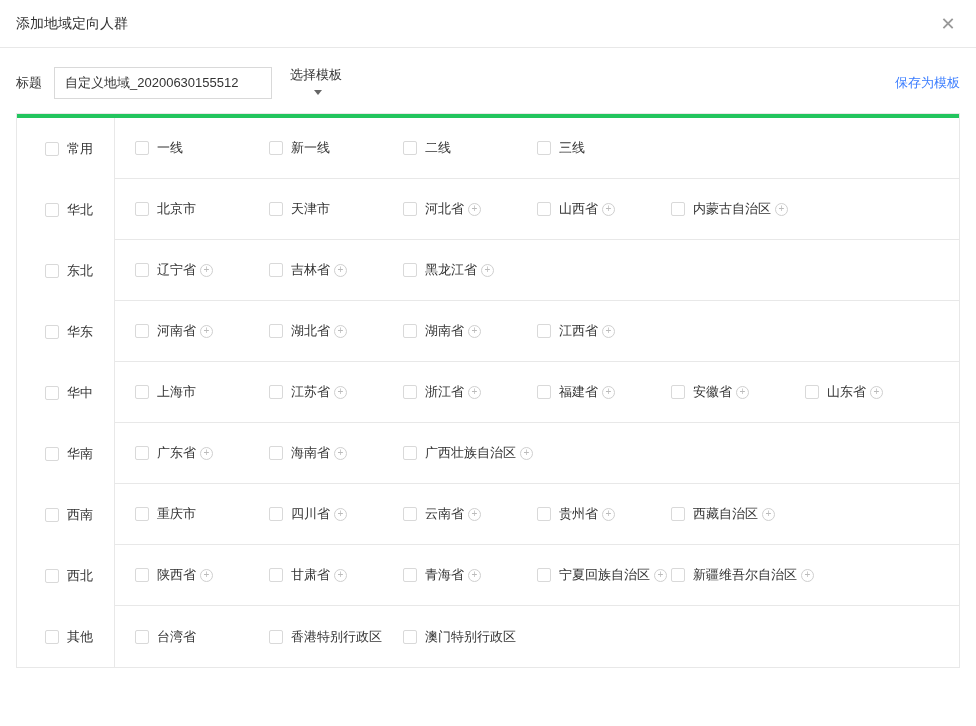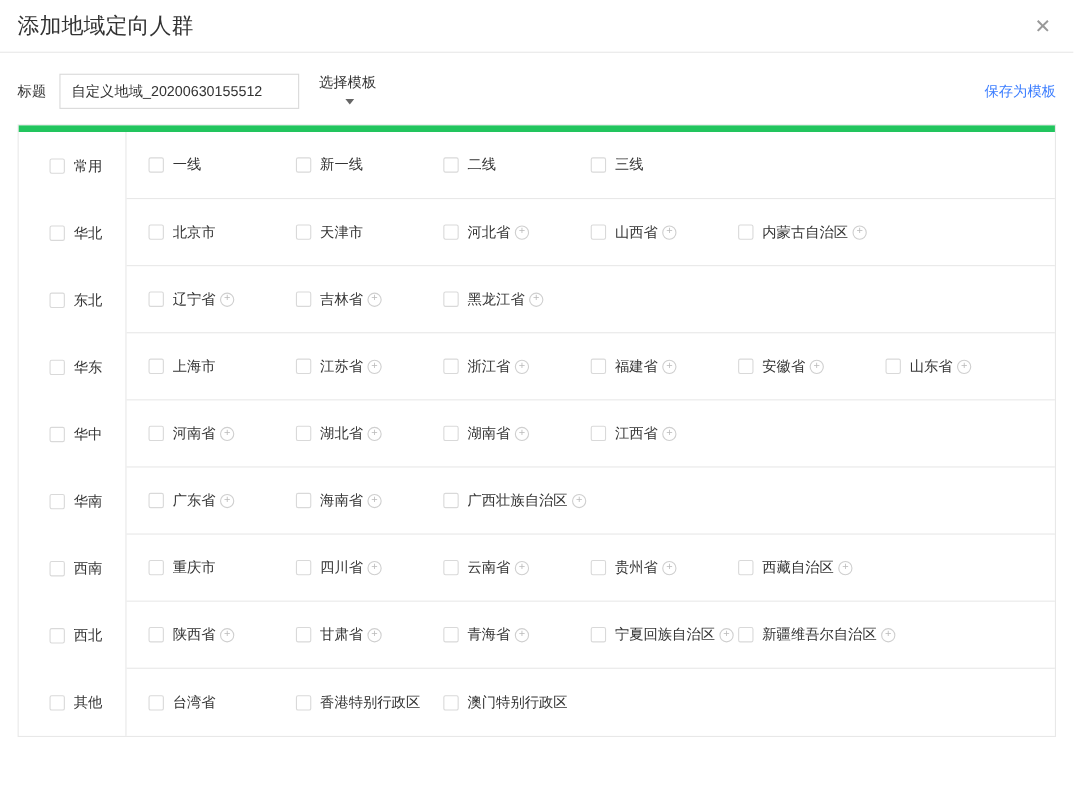--- a/index.html
+++ b/index.html
@@ -16,21 +16,21 @@
   }
   .dialog-header {
     height: 48px;
     display: flex;
     align-items: center;
     justify-content: space-between;
     padding: 0 16px;
     border-bottom: 1px solid #e8e8e8;
   }
   .dialog-title {
-    font-size: 20px;
+    font-size: 14px;
     color: #333;
   }
   .close-x {
     font-size: 18px;
     color: #999;
     cursor: pointer;
     width: 24px;
     height: 24px;
     display: flex;
     align-items: center;
@@ -108,21 +108,21 @@
     color: #333;
   }
   .search-input::placeholder { color: #bfbfbf; }
   .search-icon {
     width: 16px;
     height: 16px;
     flex: 0 0 16px;
   }
   .region-grid {
     display: flex;
-    border-top: 6px solid #22c55e;
+    border-top: 4px solid #22c55e;
   }
   .left-col {
     width: 98px;
     flex: 0 0 98px;
     border-right: 1px solid #e8e8e8;
   }
   .cat-cell {
     height: 61px;
     display: flex;
     align-items: center;
@@ -301,20 +301,42 @@
               </div>
               <div class="item">
                 <div class="chk"></div>
                 <span class="chk-label">黑龙江省</span>
                 <span class="plus-circle"></span>
               </div>
             </div>
             <div class="item-row">
               <div class="item">
                 <div class="chk"></div>
+                <span class="chk-label">河南省</span>
+                <span class="plus-circle"></span>
+              </div>
+              <div class="item">
+                <div class="chk"></div>
+                <span class="chk-label">湖北省</span>
+                <span class="plus-circle"></span>
+              </div>
+              <div class="item">
+                <div class="chk"></div>
+                <span class="chk-label">湖南省</span>
+                <span class="plus-circle"></span>
+              </div>
+              <div class="item">
+                <div class="chk"></div>
+                <span class="chk-label">江西省</span>
+                <span class="plus-circle"></span>
+              </div>
+            </div>
+            <div class="item-row">
+              <div class="item">
+                <div class="chk"></div>
                 <span class="chk-label">上海市</span>
               </div>
               <div class="item">
                 <div class="chk"></div>
                 <span class="chk-label">江苏省</span>
                 <span class="plus-circle"></span>
               </div>
               <div class="item">
                 <div class="chk"></div>
                 <span class="chk-label">浙江省</span>
@@ -326,42 +348,20 @@
                 <span class="plus-circle"></span>
               </div>
               <div class="item">
                 <div class="chk"></div>
                 <span class="chk-label">安徽省</span>
                 <span class="plus-circle"></span>
               </div>
               <div class="item">
                 <div class="chk"></div>
                 <span class="chk-label">山东省</span>
-                <span class="plus-circle"></span>
-              </div>
-            </div>
-            <div class="item-row">
-              <div class="item">
-                <div class="chk"></div>
-                <span class="chk-label">河南省</span>
-                <span class="plus-circle"></span>
-              </div>
-              <div class="item">
-                <div class="chk"></div>
-                <span class="chk-label">湖北省</span>
-                <span class="plus-circle"></span>
-              </div>
-              <div class="item">
-                <div class="chk"></div>
-                <span class="chk-label">湖南省</span>
-                <span class="plus-circle"></span>
-              </div>
-              <div class="item">
-                <div class="chk"></div>
-                <span class="chk-label">江西省</span>
                 <span class="plus-circle"></span>
               </div>
             </div>
             <div class="item-row">
               <div class="item">
                 <div class="chk"></div>
                 <span class="chk-label">广东省</span>
                 <span class="plus-circle"></span>
               </div>
               <div class="item">

